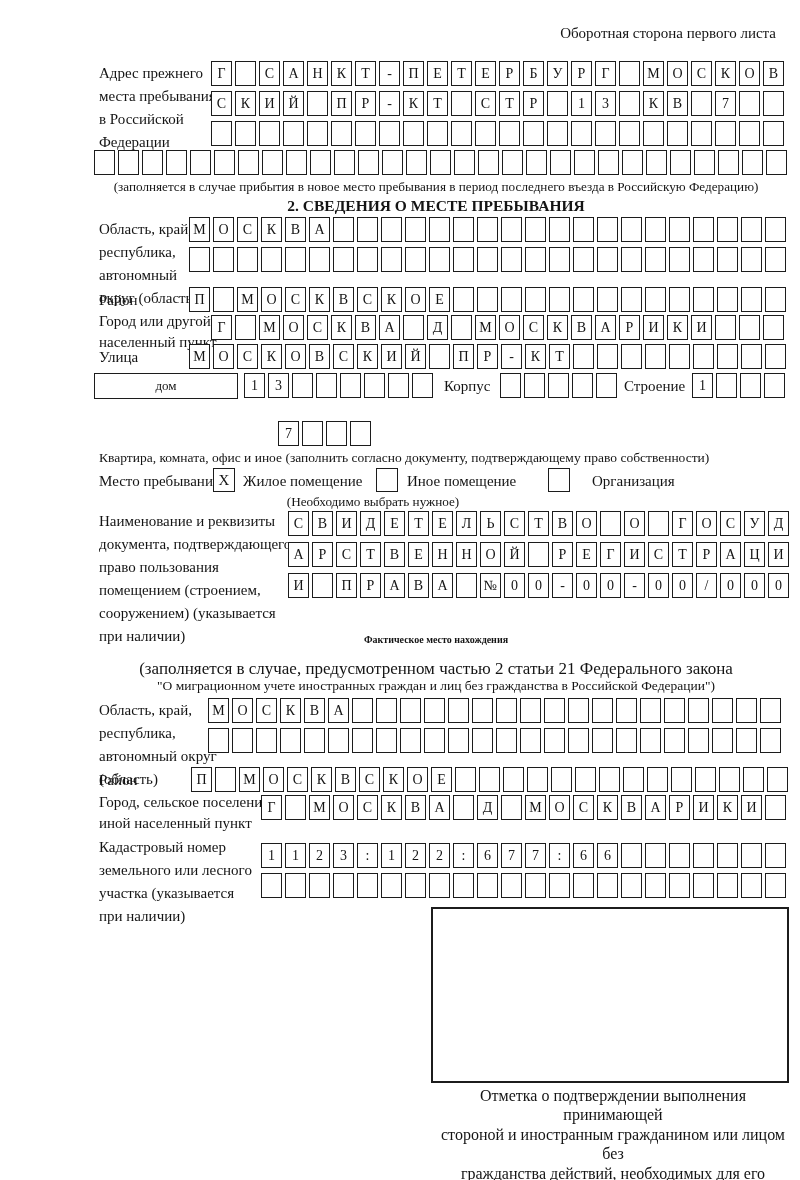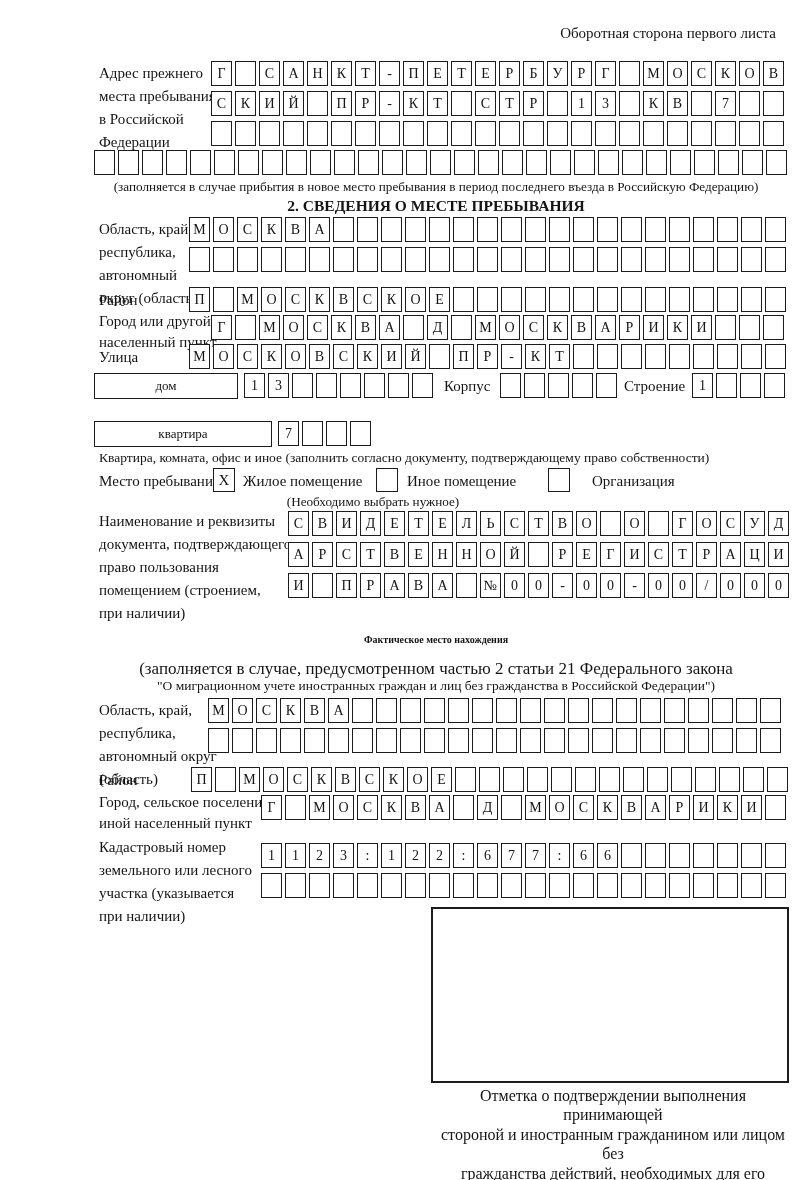--- a/index.html
+++ b/index.html
@@ -328,21 +328,20 @@
       <span class="cell"></span>
     </div>
   <div class="abs label" style="left:588px;top:375px;">Строение</div>
   <div class="abs cellrow" style="left:656px;top:373px;">
       <span class="cell">1</span>
       <span class="cell"></span>
       <span class="cell"></span>
       <span class="cell"></span>
     </div>
 
-  <div class="abs widebox" style="left:58px;top:421px;width:178px;">квартира</div>
   <div class="abs cellrow" style="left:242px;top:421px;">
       <span class="cell">7</span>
       <span class="cell"></span>
       <span class="cell"></span>
       <span class="cell"></span>
     </div>
   <div class="abs note" style="left:63px;top:450px;font-size:13.5px;">Квартира, комната, офис и иное (заполнить согласно документу, подтверждающему право собственности)</div>
 
   <div class="abs label" style="left:63px;top:470px;">Место пребывания:</div>
   <div class="abs checkbox" style="left:177px;top:468px;">X</div>
@@ -351,20 +350,21 @@
   <div class="abs label" style="left:371px;top:470px;">Иное помещение</div>
   <div class="abs checkbox" style="left:512px;top:468px;"></div>
   <div class="abs label" style="left:556px;top:470px;">Организация</div>
   <div class="abs note" style="left:57px;top:494px;width:560px;text-align:center;">(Необходимо выбрать нужное)</div>
 
   <div class="abs label" style="left:63px;top:510px;">
       <div>Наименование и реквизиты</div>
       <div>документа, подтверждающего</div>
       <div>право пользования</div>
       <div>помещением (строением,</div>
+      <div>сооружением) (указывается</div>
       <div>при наличии)</div>
     </div>
   <div class="abs cellrow" style="left:252px;top:511px;">
       <span class="cell">С</span>
       <span class="cell">В</span>
       <span class="cell">И</span>
       <span class="cell">Д</span>
       <span class="cell">Е</span>
       <span class="cell">Т</span>
       <span class="cell">Е</span>

